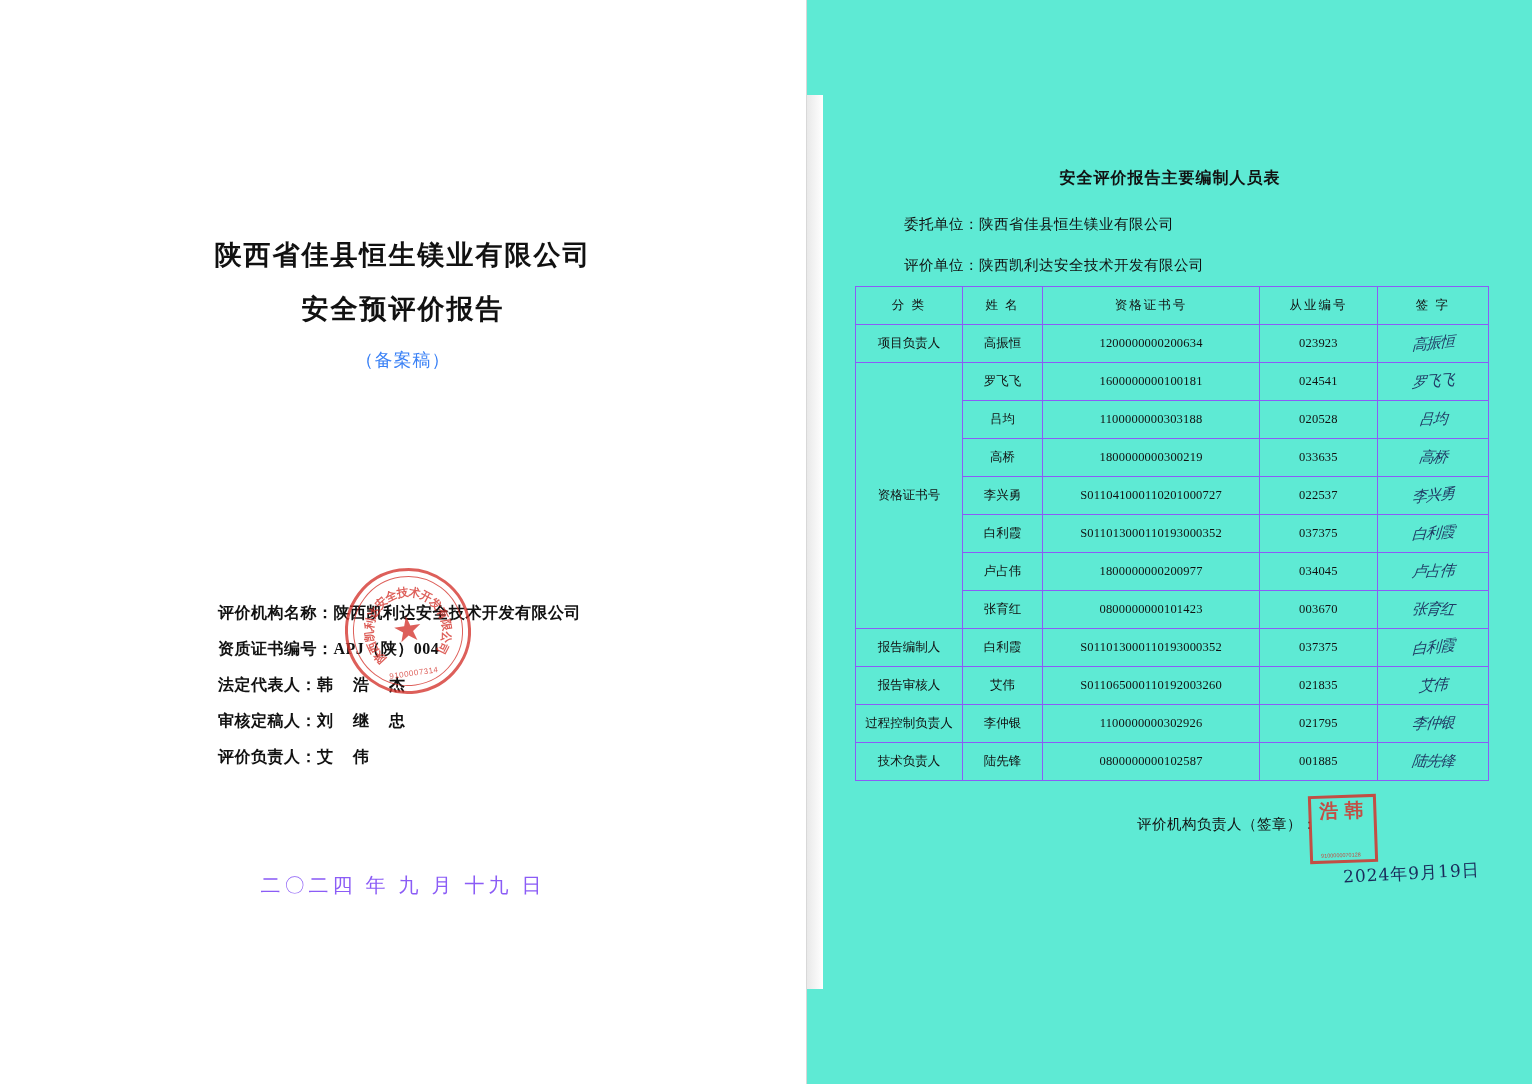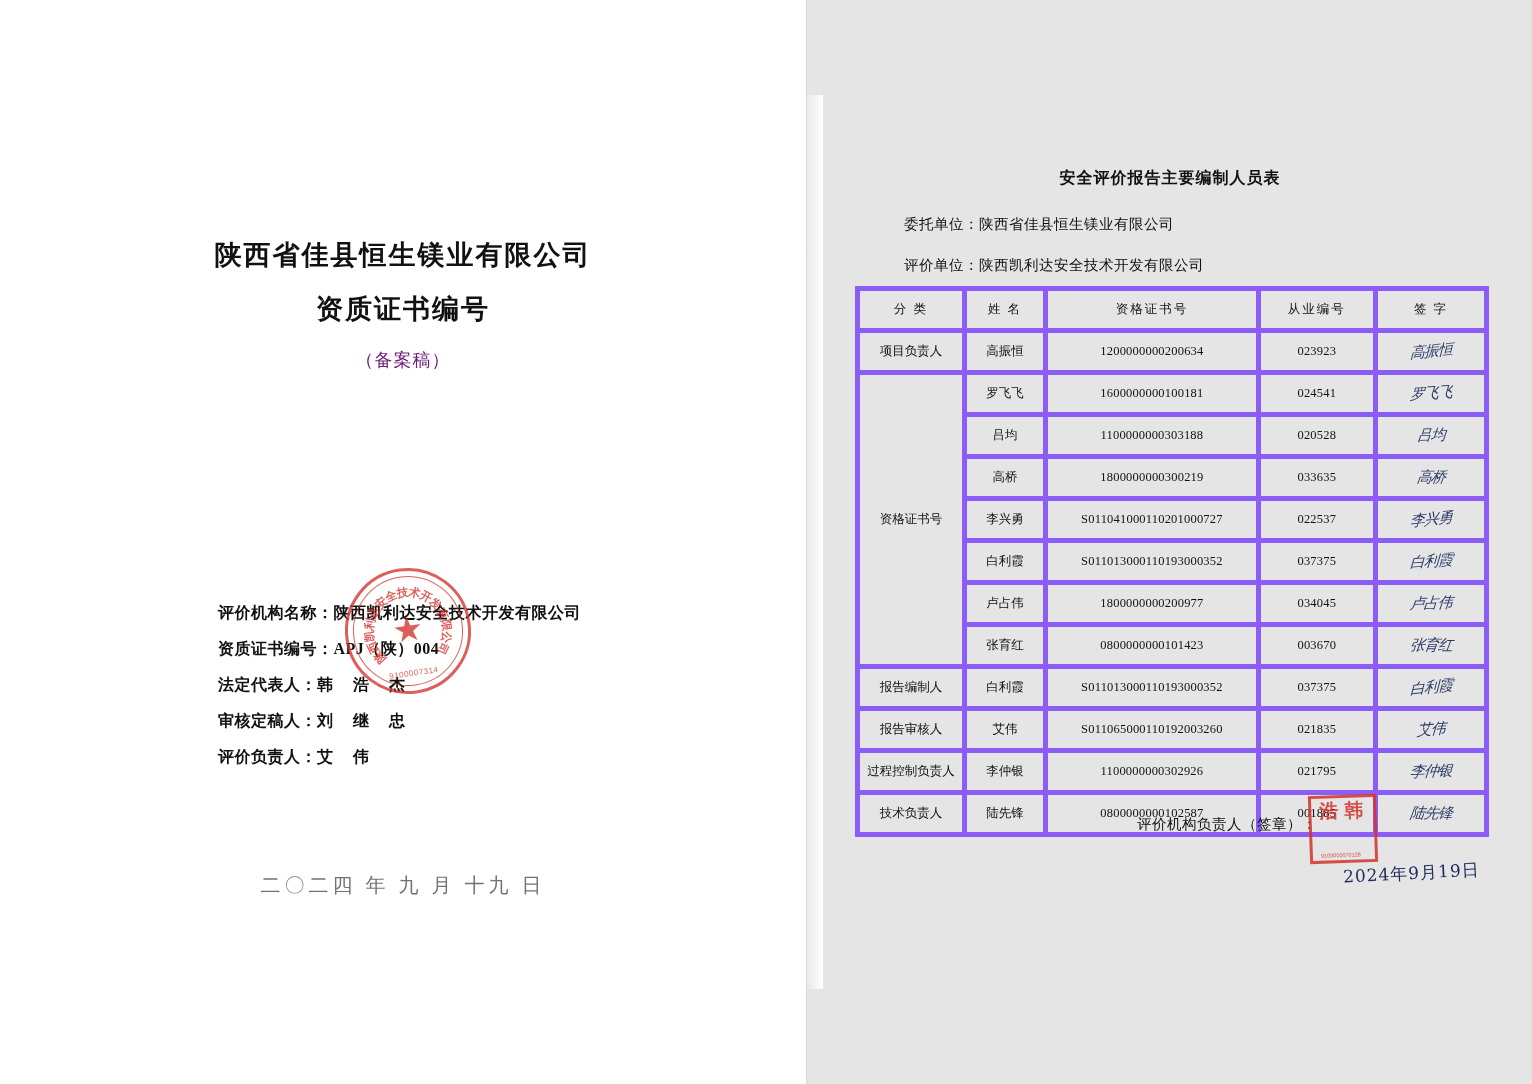--- a/index.html
+++ b/index.html
@@ -37,21 +37,21 @@
     font-size: 27px;
     font-weight: bold;
     letter-spacing: 2px;
     line-height: 54px;
     color: #111;
   }
   .cover-sub {
     margin-top: 12px;
     font-size: 18px;
     letter-spacing: 1px;
-    color: #701a75;
+    color: #3b82f6;
   }
 
   .cover-info {
     position: absolute;
     left: 218px;
     top: 595px;
     width: 470px;
     font-size: 16px;
     font-weight: bold;
     line-height: 36px;
@@ -72,21 +72,21 @@
   }
 
   .cover-date {
     position: absolute;
     left: 0;
     top: 872px;
     width: 806px;
     text-align: center;
     font-size: 20px;
     letter-spacing: 4px;
-    color: #737373;
+    color: #8b5cf6;
   }
 
   
   .seal-round {
     position: absolute;
     left: 345px;
     top: 568px;
     width: 120px;
     height: 120px;
     border: 3px solid #d4332c;
@@ -142,21 +142,21 @@
     font-family: "Liberation Sans", sans-serif;
   }
 
   
   #right-page {
     position: absolute;
     left: 806px;
     top: 0;
     width: 726px;
     height: 1084px;
-    background: #e5e5e5;
+    background: #5eead4;
     border-left: 1px solid #d8d8d8;
   }
   
   #right-page::before {
     content: "";
     position: absolute;
     left: 0;
     top: 95px;
     width: 16px;
     height: 894px;
@@ -185,21 +185,21 @@
 
   table.staff {
     position: absolute;
     left: 48px;
     top: 286px;
     width: 634px;
     border-collapse: collapse;
     font-size: 12.5px;
   }
   table.staff th, table.staff td {
-    border: 5px solid #8b5cf6;
+    border: 1px solid #8b5cf6;
     text-align: center;
     vertical-align: middle;
     padding: 0;
     height: 37px;
     font-weight: normal;
     white-space: nowrap;
   }
   table.staff th {
     font-weight: normal;
     letter-spacing: 2px;
@@ -291,21 +291,21 @@
     letter-spacing: 1px;
   }
 </style>
 </head>
 <body>
 
 <div id="left-page">
 
   <div class="cover-title-block">
     <div class="cover-line">陕西省佳县恒生镁业有限公司</div>
-    <div class="cover-line">资质证书编号</div>
+    <div class="cover-line">安全预评价报告</div>
     <div class="cover-sub">（备案稿）</div>
   </div>
 
   <div class="cover-info">
     <div class="row">
       <span class="label">评价机构名称：</span><span class="value">陕西凯利达安全技术开发有限公司</span>
     </div>
     <div class="row">
       <span class="label">资质证书编号：</span><span class="value">APJ（陕）004</span>
     </div>

